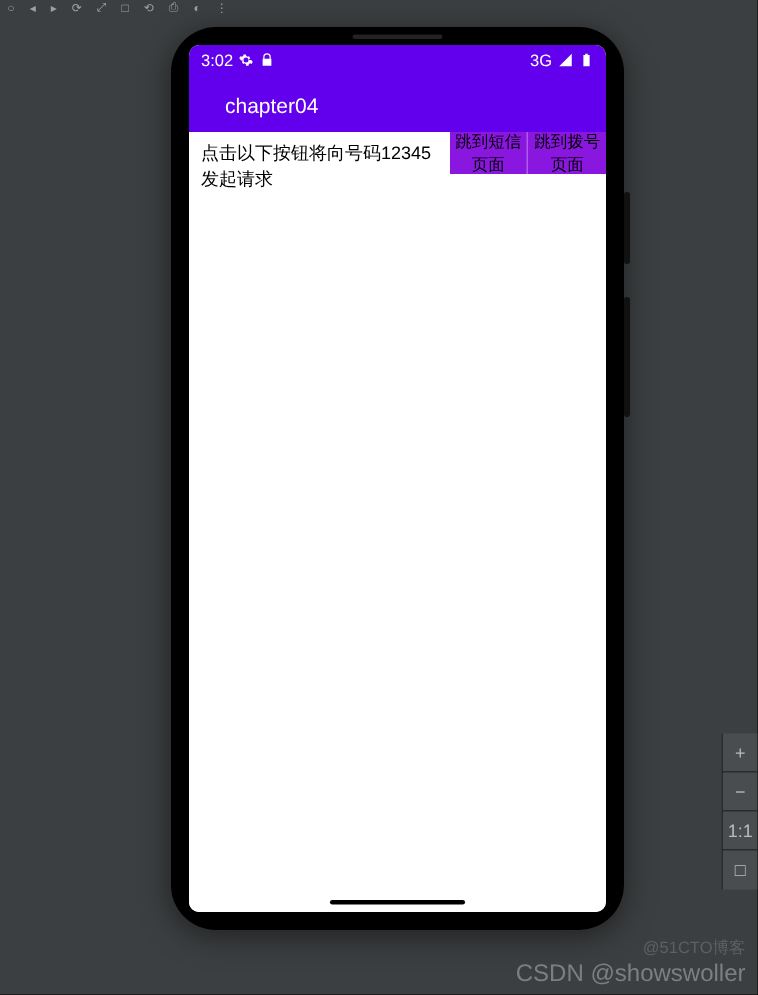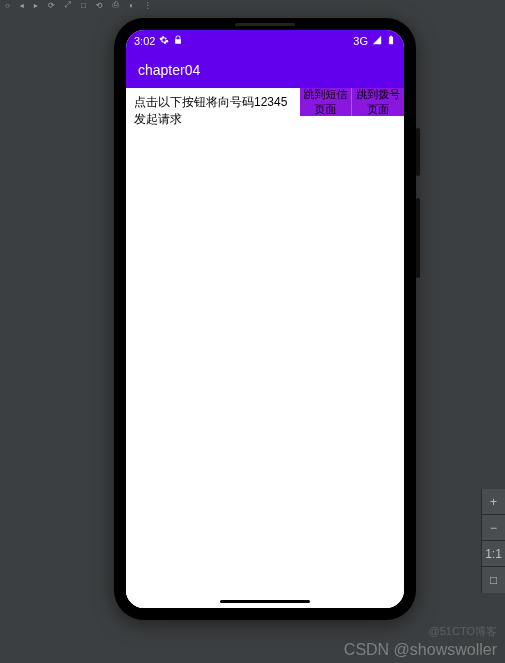--- a/index.html
+++ b/index.html
@@ -48,21 +48,21 @@
       top: 5px; left: 50%;
       transform: translateX(-50%);
       width: 60px; height: 3px;
       background: #222;
       border-radius: 3px;
     }
     .screen {
       width: 100%;
       height: 100%;
       background: #fff;
-      border-radius: 18px;
+      border-radius: 7px;
       overflow: hidden;
       position: relative;
       display: flex;
       flex-direction: column;
     }
     .status-bar {
       height: 22px;
       background: #6200ee;
       color: #fff;
       display: flex;
@@ -71,21 +71,21 @@
       padding: 0 8px;
       font-size: 11px;
     }
     .status-left, .status-right { display: flex; align-items: center; gap: 4px; }
     .app-bar {
       height: 36px;
       background: #6200ee;
       color: #fff;
       display: flex;
       align-items: center;
-      padding: 0 12px;
+      padding: 0 24px;
       font-size: 14px;
     }
     .content { flex: 1; background: #fff; display: flex; flex-direction: row; }
     .instruction {
       padding: 6px 8px;
       font-size: 12px;
       color: #000;
       background: #fff;
     }
     .btn-row {

